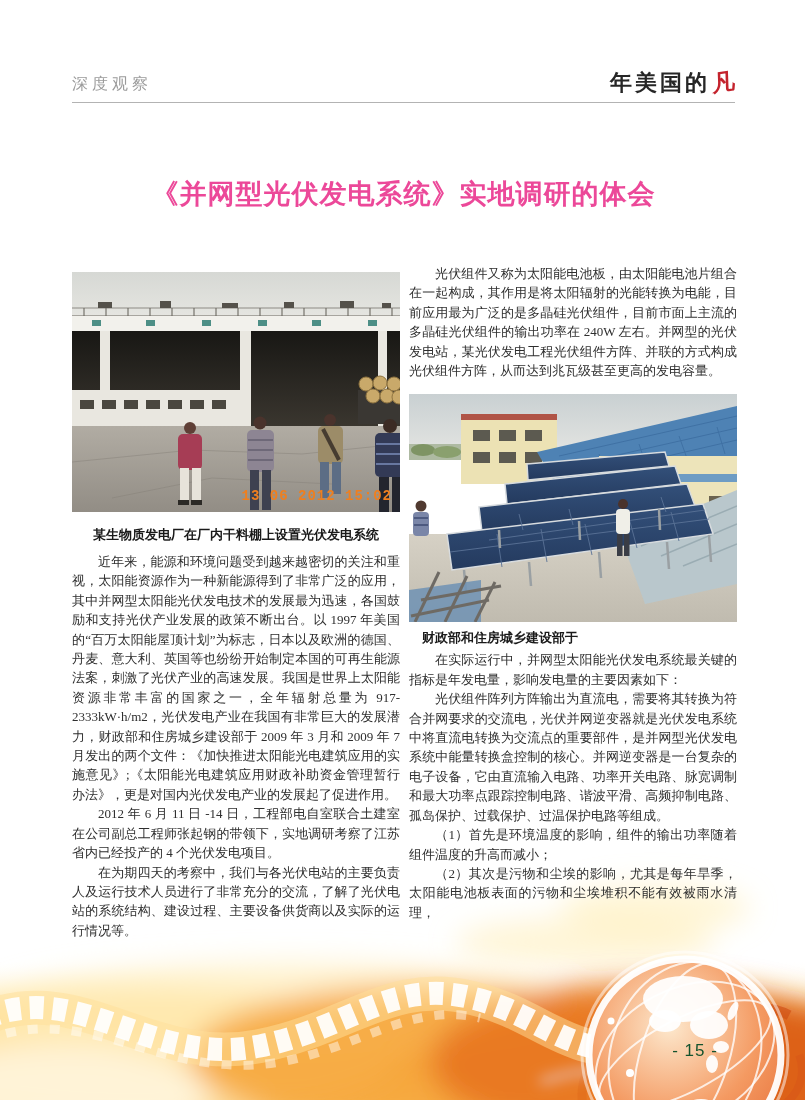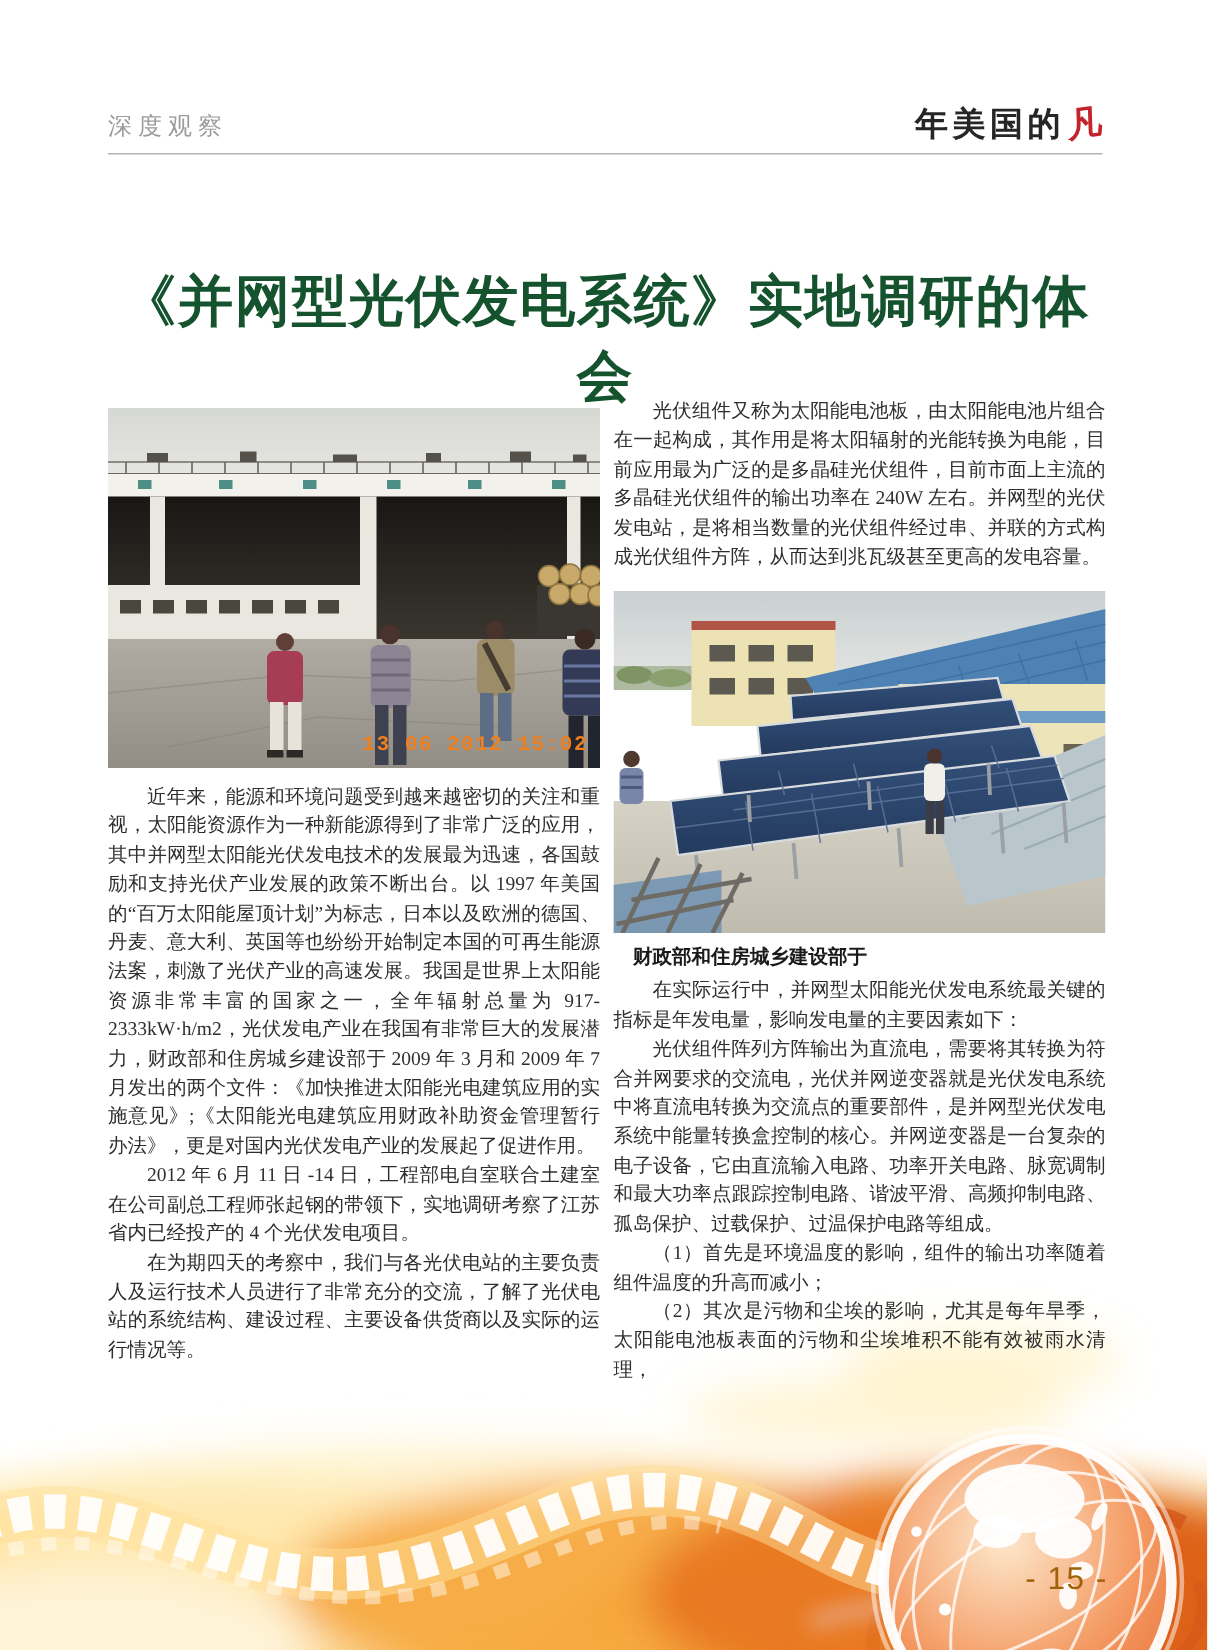--- a/index.html
+++ b/index.html
@@ -23,43 +23,43 @@
     font-size:22px;color:#262626;letter-spacing:3px;
   }
   .logo-mark{
     display:inline-block;font-family:"Liberation Serif",serif;
     font-size:23px;font-weight:bold;color:#c4232d;
     transform:rotate(-8deg) skewX(-6deg);margin-left:2px;
   }
   
   .article-title{
     position:absolute;left:72px;top:176px;width:663px;margin:0;
-    text-align:center;font-size:37px;font-weight:bold;color:#14532d;
+    text-align:center;font-size:27px;font-weight:bold;color:#ec4899;
     letter-spacing:1px;font-family:"Liberation Serif",serif;
   }
   
   .col{position:absolute;width:328px;font-size:13px;line-height:19.4px;text-align:justify;}
   .col p{margin:0;text-indent:2em;}
   .col-left{left:72px;top:272px;}
   .col-right{left:409px;top:264px;}
   .photo-frame{display:block;}
   .caption{
     font-family:"Liberation Sans",sans-serif;font-weight:bold;
     font-size:13px;color:#1a1a1a;line-height:17px;
   }
   .caption-center{text-align:center;margin-top:14px;}
   .caption-left{text-align:left;text-indent:1em;margin-top:7px;}
   .col-left .body-text{margin-top:9px;}
   .col-right .photo-frame{margin-top:14px;}
   .col-right .body-text-bottom{margin-top:4px;}
   
   .footer-art{position:absolute;left:0;bottom:0;width:805px;height:250px;pointer-events:none;}
   .page-number{
-    position:absolute;left:676px;top:1041px;width:70px;text-align:center;
-    font-family:"Liberation Sans",sans-serif;font-size:21px;color:#a16207;
+    position:absolute;left:660px;top:1041px;width:70px;text-align:center;
+    font-family:"Liberation Sans",sans-serif;font-size:17px;color:#14532d;
     letter-spacing:1px;z-index:5;
   }
 </style>
 </head>
 <body>
 
 <div class="page">
 
   <svg class="footer-art" width="805" height="250" viewBox="0 0 805 250">
     <defs>
@@ -288,30 +288,31 @@
               <line x1="304" y1="172" x2="332" y2="172"></line>
               <line x1="304" y1="182" x2="332" y2="182"></line>
               <line x1="304" y1="192" x2="332" y2="192"></line>
             </g>
           <rect x="307" y="205" width="10" height="35" fill="#23252e"></rect>
             <rect x="320" y="205" width="10" height="35" fill="#23252e"></rect>
         </g>
       </g>
       <text x="320" y="228" text-anchor="end" font-family="Liberation Mono, monospace" font-size="14" font-weight="bold" fill="#ef7f1f" letter-spacing="1">13 06 2012 15:02</text>
     </svg>
+    <div class="caption caption-center">某生物质发电厂在厂内干料棚上设置光伏发电系统</div>
     <div class="body-text">
       <p>近年来，能源和环境问题受到越来越密切的关注和重视，太阳能资源作为一种新能源得到了非常广泛的应用，其中并网型太阳能光伏发电技术的发展最为迅速，各国鼓励和支持光伏产业发展的政策不断出台。以 1997 年美国的“百万太阳能屋顶计划”为标志，日本以及欧洲的德国、丹麦、意大利、英国等也纷纷开始制定本国的可再生能源法案，刺激了光伏产业的高速发展。我国是世界上太阳能资源非常丰富的国家之一，全年辐射总量为 917-2333kW·h/m2，光伏发电产业在我国有非常巨大的发展潜力，财政部和住房城乡建设部于 2009 年 3 月和 2009 年 7 月发出的两个文件：《加快推进太阳能光电建筑应用的实施意见》;《太阳能光电建筑应用财政补助资金管理暂行办法》，更是对国内光伏发电产业的发展起了促进作用。</p>
       <p>2012 年 6 月 11 日 -14 日，工程部电自室联合土建室在公司副总工程师张起钢的带领下，实地调研考察了江苏省内已经投产的 4 个光伏发电项目。</p>
       <p>在为期四天的考察中，我们与各光伏电站的主要负责人及运行技术人员进行了非常充分的交流，了解了光伏电站的系统结构、建设过程、主要设备供货商以及实际的运行情况等。</p>
     </div>
   </div>
 
   <div class="col col-right">
     <div class="body-text-top">
-      <p>光伏组件又称为太阳能电池板，由太阳能电池片组合在一起构成，其作用是将太阳辐射的光能转换为电能，目前应用最为广泛的是多晶硅光伏组件，目前市面上主流的多晶硅光伏组件的输出功率在 240W 左右。并网型的光伏发电站，是将相当数量的光伏组件经过串、并联的方式构成光伏组件方阵，从而达到兆瓦级甚至更高的发电容量。</p>
+      <p>光伏组件又称为太阳能电池板，由太阳能电池片组合在一起构成，其作用是将太阳辐射的光能转换为电能，目前应用最为广泛的是多晶硅光伏组件，目前市面上主流的多晶硅光伏组件的输出功率在 240W 左右。并网型的光伏发电站，某光伏发电工程光伏组件方阵、并联的方式构成光伏组件方阵，从而达到兆瓦级甚至更高的发电容量。</p>
     </div>
     <svg class="photo-frame" width="328" height="228" viewBox="0 0 328 228">
       <defs>
         <linearGradient id="skyR" x1="0" y1="0" x2="0" y2="1">
           <stop offset="0" stop-color="#c9d0d2"></stop>
             <stop offset="1" stop-color="#e4e5e2"></stop>
         </linearGradient>
         <linearGradient id="groundR" x1="0" y1="0" x2="0" y2="1">
           <stop offset="0" stop-color="#d6d1c5"></stop>
             <stop offset="1" stop-color="#c0bbaf"></stop>

